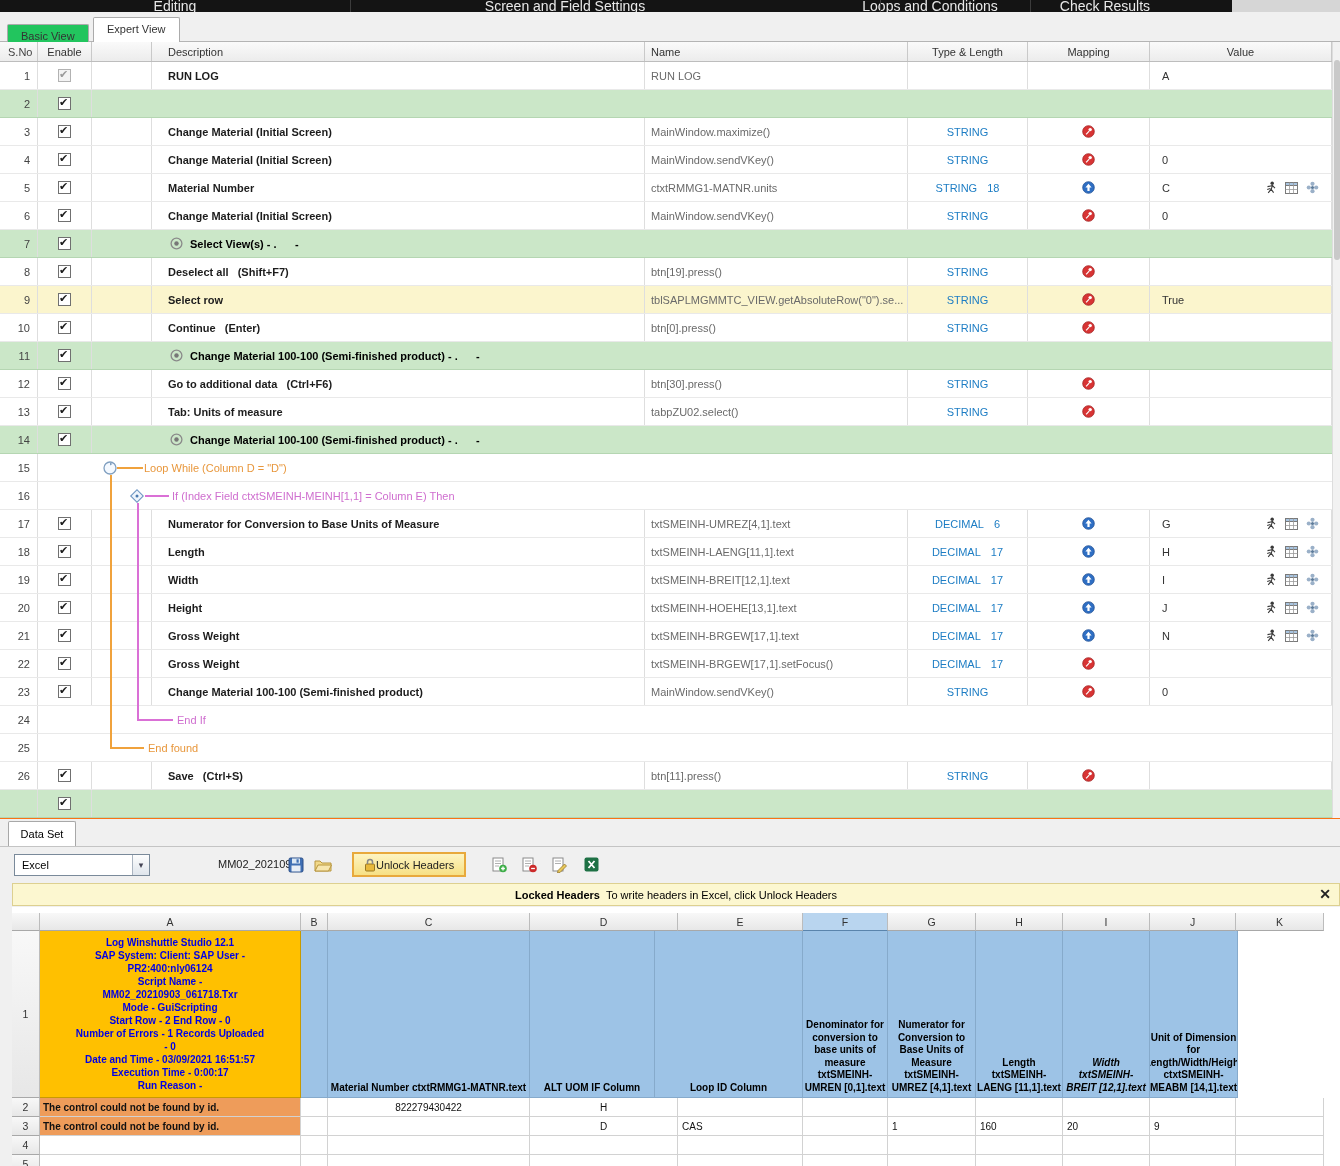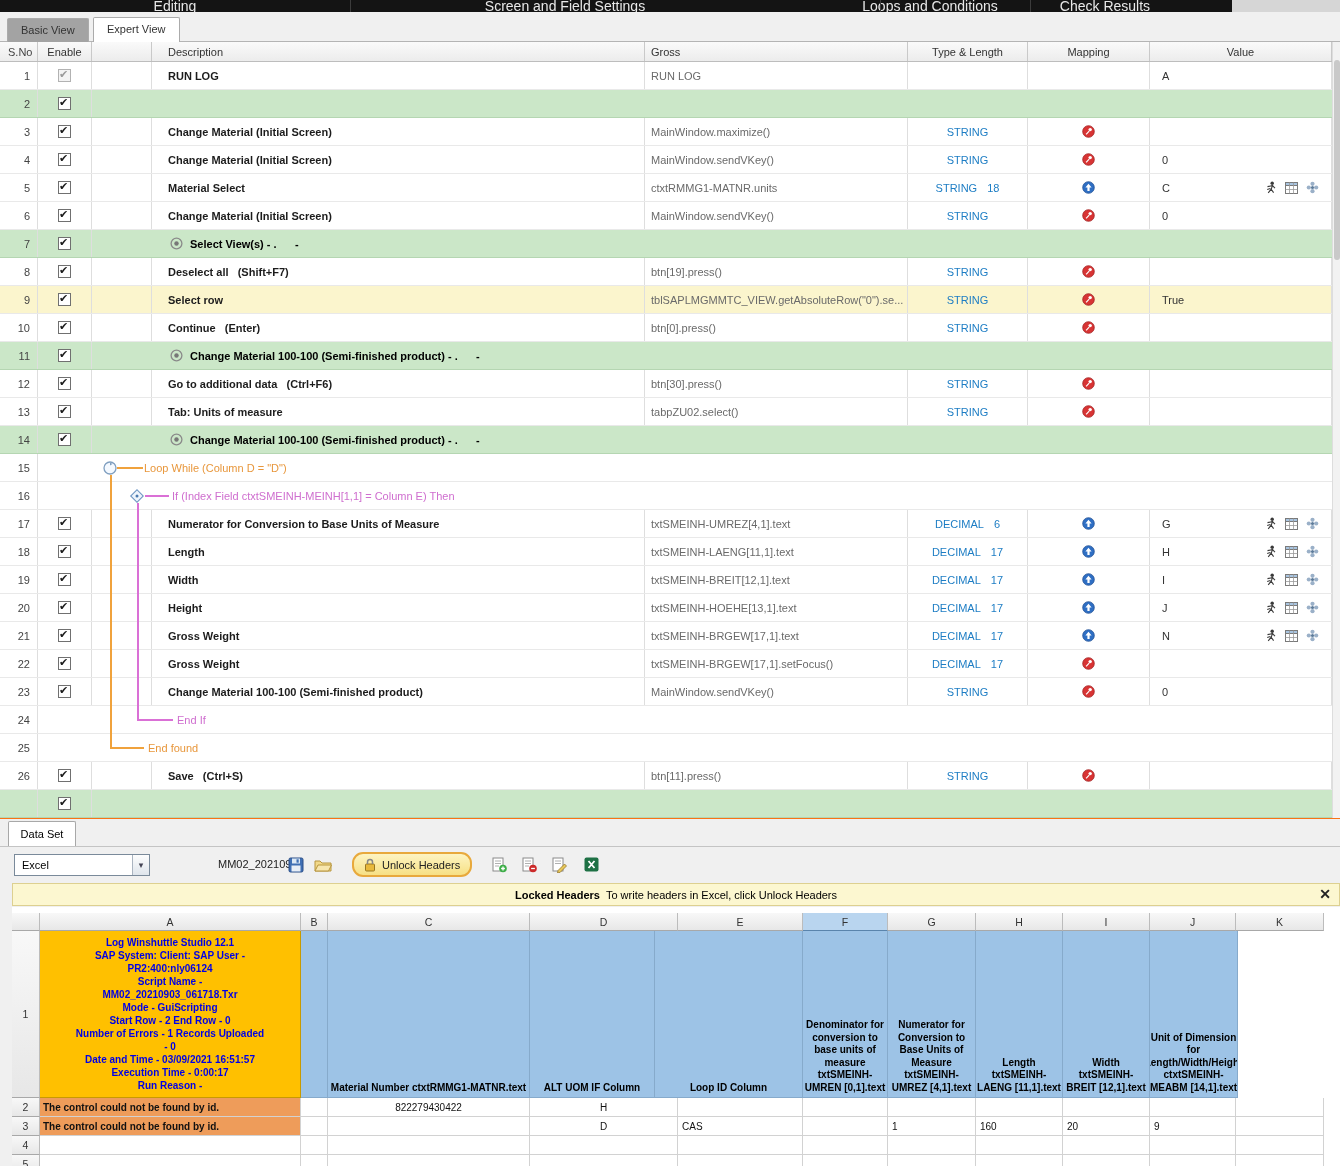--- a/index.html
+++ b/index.html
@@ -7,21 +7,21 @@
 body{position:relative;font-family:"Liberation Sans",sans-serif;background:#f0f0f0;overflow:hidden}
 
 
 .ribbon{position:absolute;top:0;left:0;width:1340px;height:12px;background:#141414}
 .ribbon .seg-light{position:absolute;right:0;top:0;width:108px;height:12px;background:#d6d6d6}
 .rlabel{position:absolute;top:0;color:#e8e8e8;font-size:14px;line-height:12px;transform:translateX(-50%);white-space:nowrap}
 .rsep{position:absolute;top:0;width:1px;height:12px;background:#3c3c3c}
 
 
 .tabsrow{position:absolute;top:12px;left:0;width:1340px;height:30px;background:#f0f0f0;border-bottom:1px solid #b4b4b4}
-.vtab{position:absolute;top:6px;height:32px;line-height:23px;padding:0 13px;font-size:11px;border:1px solid #ababab;border-bottom:none;background:#a3a3a3;color:#333;border-radius:2px 2px 0 0;cursor:default}
+.vtab{position:absolute;top:12px;height:32px;line-height:23px;padding:0 13px;font-size:11px;border:1px solid #ababab;border-bottom:none;background:#22c55e;color:#333;border-radius:2px 2px 0 0;cursor:default}
 .vtab.active{background:#fff;height:25px;top:5px;z-index:2}
 
 
 .grid{position:absolute;top:42px;left:0;width:1332px;height:776px;background:#fff;overflow:hidden}
 .ghead{display:flex;height:20px;background:linear-gradient(#fafafa,#ececec);border-bottom:1px solid #bdbdbd}
 .hc{font-size:11px;color:#333;border-right:1px solid #c9c9c9;display:flex;align-items:center;overflow:hidden}
 .sort{font-size:6px;color:#999;margin-left:4px}
 .grow{display:flex;height:28px;border-bottom:1px solid #e9e9e9;background:#fff}
 .grow.section,.grow.section-partial{background:#cbe7c8;border-bottom:1px solid #b5d6b2}
 .grow.selected{background:#fbf5cd}
@@ -64,21 +64,21 @@
 
 
 .ds-panel{position:absolute;top:818px;left:0;width:1340px;height:348px;background:#f0f0f0;border-top:1px solid #f97316}
 .ds-tab{position:absolute;top:2px;left:8px;width:68px;height:25px;background:#fff;border:1px solid #a8a8a8;border-bottom:none;border-radius:2px 2px 0 0;font-size:11px;display:flex;align-items:center;justify-content:center;z-index:2}
 .ds-tabline{position:absolute;top:27px;left:0;width:1340px;height:1px;background:#c4c4c4}
 .ds-toolbar{position:absolute;top:28px;left:0;width:1340px;height:36px}
 .ds-select{position:absolute;left:14px;top:7px;width:136px;height:22px;background:#fff;border:1px solid #7a8a9a;display:flex;align-items:center;font-size:11px;padding-left:7px}
 .dsarrow{position:absolute;right:0;top:0;width:17px;height:20px;background:linear-gradient(#fdfdfd,#dfe5ec);border-left:1px solid #aab4c0;display:flex;align-items:center;justify-content:center;font-size:9px;color:#445}
 .ds-file{position:absolute;left:218px;top:11px;font-size:11px;color:#222;white-space:pre}
 .tbicon{position:absolute;display:inline-flex;cursor:pointer}
-.unlock-btn{position:absolute;left:352px;top:5px;height:25px;display:flex;align-items:center;gap:6px;padding:0 10px;background:linear-gradient(#fdf4c2,#f7e084);border:2px solid #e8a93c;border-radius:11px;font-size:11px;color:#222;cursor:pointer}
+.unlock-btn{position:absolute;left:352px;top:5px;height:25px;display:flex;align-items:center;padding:0 10px;background:linear-gradient(#fdf4c2,#f7e084);border:2px solid #e8a93c;border-radius:0;font-size:11px;color:#222;cursor:pointer}
 .ds-banner{position:absolute;top:64px;left:12px;right:0;height:23px;background:#fcf7d0;border:1px solid #ddd090;display:flex;align-items:center;justify-content:center;font-size:11px;gap:6px}
 .ds-banner .bb{font-weight:bold}
 .bx{position:absolute;right:8px;top:2px;font-size:14px;font-weight:bold;color:#222;cursor:pointer}
 .sheet-bg{position:absolute;left:12px;top:88px;right:0;bottom:0;background:#fff}
 
 
 #sheet{position:absolute;left:12px;top:94px;width:1312px;height:254px;overflow:hidden;background:#fff}
 .srow{display:flex}
 .sh-h{height:18px}
 .sh-r1{height:167px}
@@ -114,21 +114,21 @@
 
 <div class="grid">
   <div class="ghead">
     <div class="hc c-sno">
         <span>S.No</span>
         <span class="sort">▲</span>
       </div>
     <div class="hc c-en" style="justify-content:center">Enable</div>
     <div class="hc c-sp"></div>
     <div class="hc c-desc">Description</div>
-    <div class="hc c-name">Gross</div>
+    <div class="hc c-name">Name</div>
     <div class="hc c-type">Type &amp; Length</div>
     <div class="hc c-map">Mapping</div>
     <div class="hc c-val">Value</div>
   </div>
   <div id="grid-body">
       <div class="grow step">
         <div class="gc c-sno">1</div>
         <div class="gc c-en">
           <span class="cb checked disabled"></span>
         </div>
@@ -194,21 +194,21 @@
         <div class="gc c-val">
           <span class="vt">0</span>
         </div>
       </div>
       <div class="grow step">
         <div class="gc c-sno">5</div>
         <div class="gc c-en">
           <span class="cb checked"></span>
         </div>
         <div class="gc c-sp"></div>
-        <div class="gc c-desc">Material Select</div>
+        <div class="gc c-desc">Material Number</div>
         <div class="gc c-name">ctxtRMMG1-MATNR.units</div>
         <div class="gc c-type">
           <span class="t">STRING</span>
           <span class="len">18</span>
         </div>
         <div class="gc c-map">
           <span class="mi">
             <svg width="13" height="13" viewBox="0 0 13 13">
               <circle cx="6.5" cy="6.5" r="5.8" fill="#2f6fc4" stroke="#1d4e94" stroke-width="0.8"></circle>
               <path d="M6.5 2.8 L9.6 6.6 L7.6 6.6 L7.6 10 L5.4 10 L5.4 6.6 L3.4 6.6 Z" fill="#fff"></path>
@@ -876,21 +876,21 @@
 Date and Time  -  03/09/2021 16:51:57
 Execution Time  -  0:00:17
 Run Reason  -</div>
         <div class="scell bh" style="width: 27px;"></div>
         <div class="scell bh" style="width: 202px;">Material Number ctxtRMMG1-MATNR.text</div>
         <div class="scell bh" style="width: 125px;">ALT UOM IF Column</div>
         <div class="scell bh" style="width: 148px;">Loop ID Column</div>
         <div class="scell bh" style="width: 85px;">Denominator for conversion to base units of measure txtSMEINH-UMREN [0,1].text</div>
         <div class="scell bh" style="width: 88px;">Numerator for Conversion to Base Units of Measure txtSMEINH-UMREZ [4,1].text</div>
         <div class="scell bh" style="width: 87px;">Length txtSMEINH-LAENG [11,1].text</div>
-        <div class="scell bh" style="width: 87px;">Width txtSMEINH-BREIT [12,1].text</div>
+        <div class="scell bh" style="width: 87px; font-style: italic;">Width txtSMEINH-BREIT [12,1].text</div>
         <div class="scell bh" style="width: 88px;">Unit of Dimension for Length/Width/Height ctxtSMEINH-MEABM [14,1].text</div>
       </div>
       <div class="srow sh-r">
         <div class="srn">2</div>
         <div class="scell errc" style="width: 261px;">The control could not be found by id.</div>
         <div class="scell dcell" style="width: 27px;"></div>
         <div class="scell dcell center" style="width: 202px;">822279430422</div>
         <div class="scell dcell center" style="width: 148px;">H</div>
         <div class="scell dcell" style="width: 125px;"></div>
         <div class="scell dcell" style="width: 85px;"></div>

